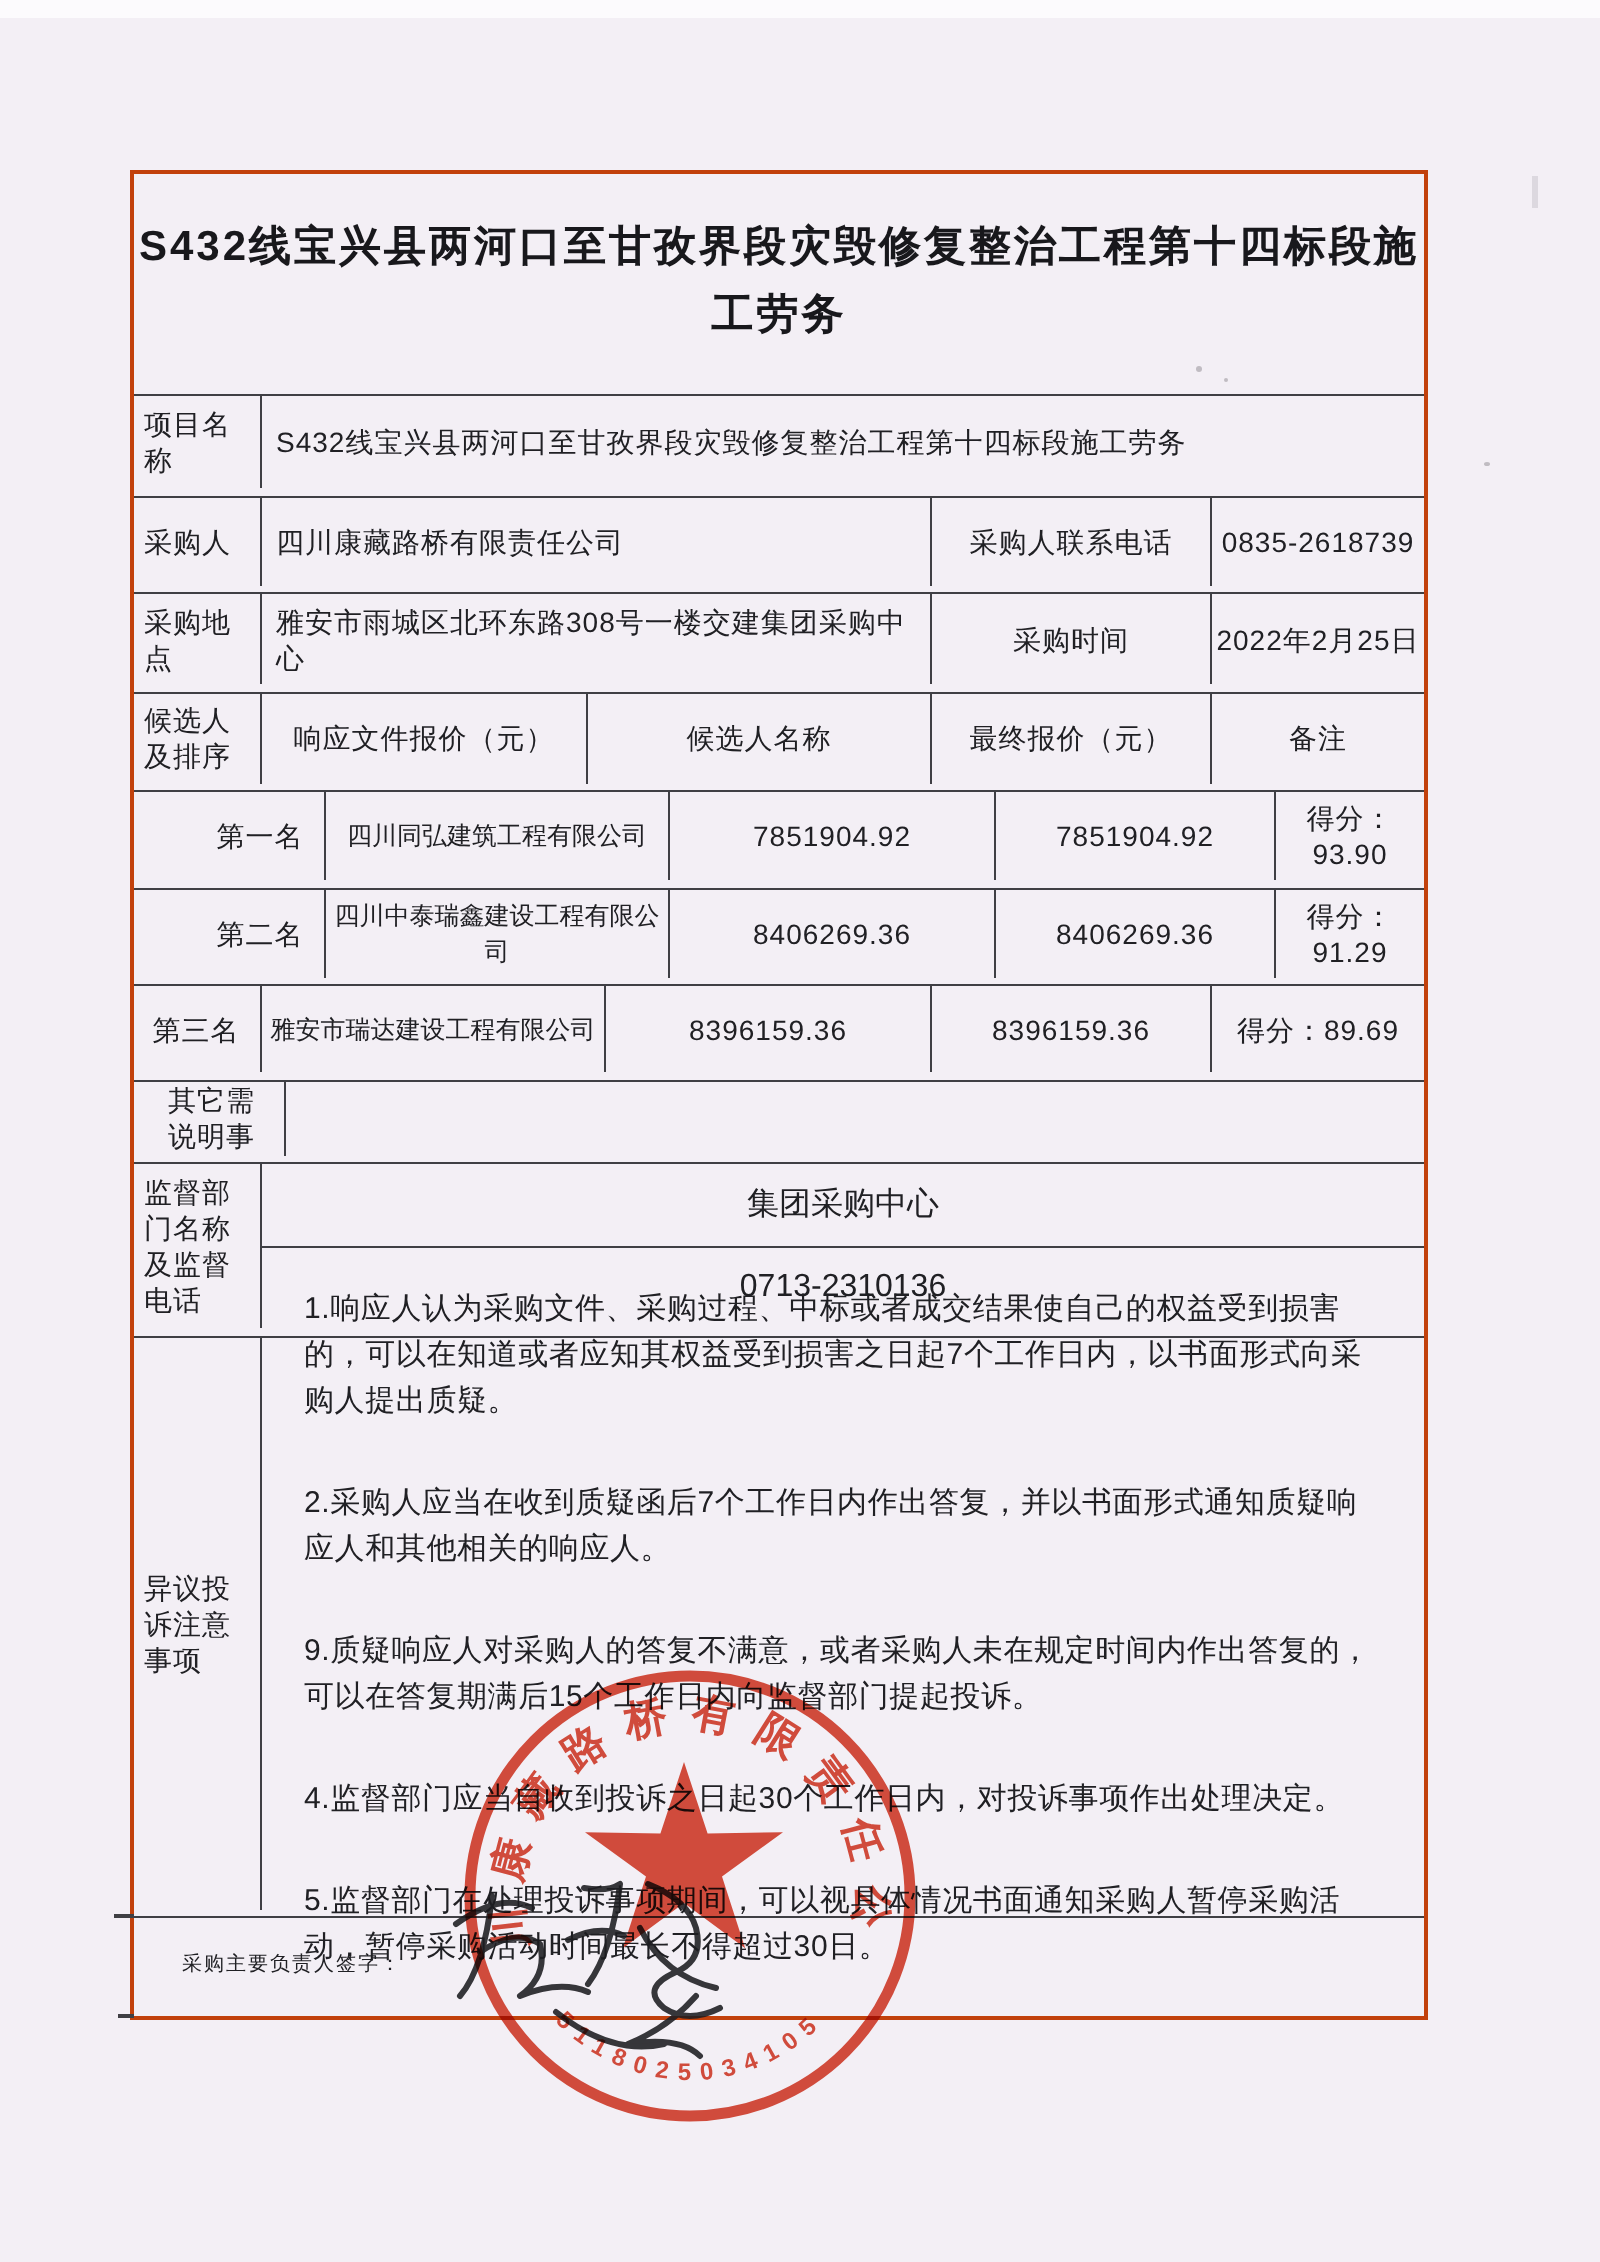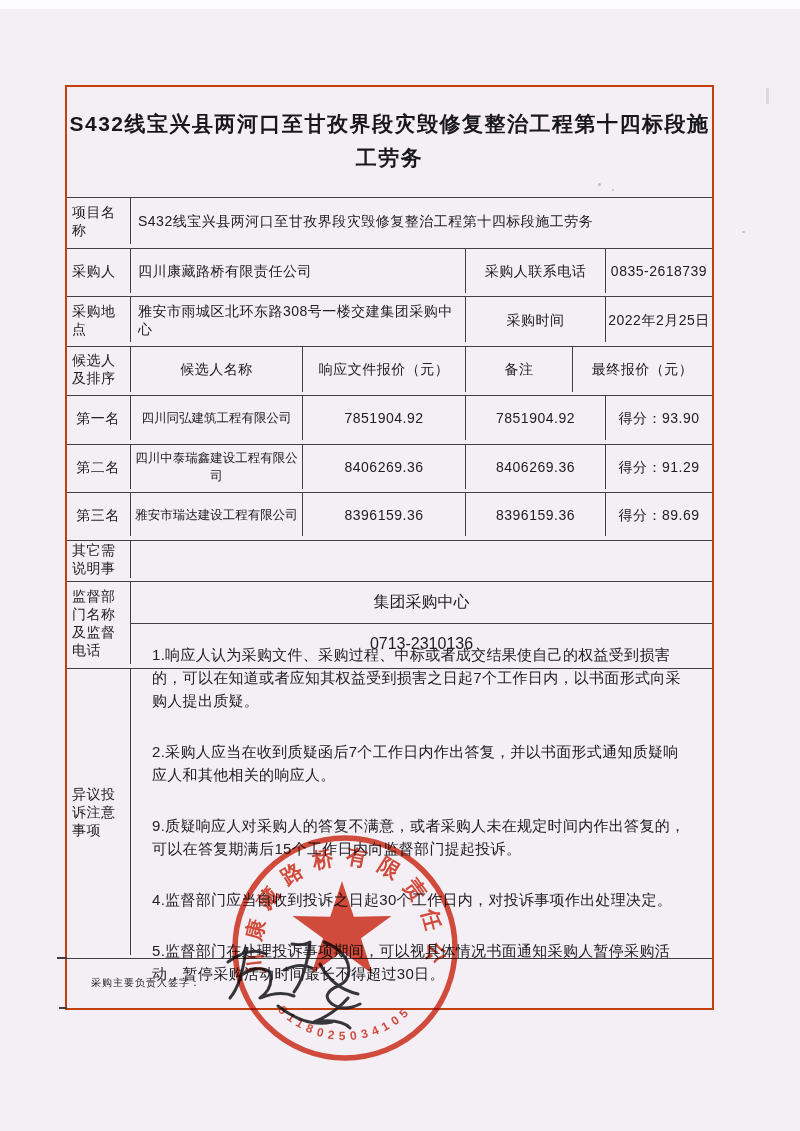--- a/index.html
+++ b/index.html
@@ -41,23 +41,23 @@
 
   .title-row{height:107px;align-items:center;justify-content:center;}
   .title-box{width:100%;text-align:center;font-size:21px;font-weight:700;
     line-height:34px;letter-spacing:1.5px;color:#18181c;}
 
   .r-project{height:47px;}
   .r-purchaser{height:45px;}
   .r-location{height:46px;}
   .r-period{height:38px;}
   .r-header{height:46px;font-weight:500;}
-  .r-cand{height:45px;}
+  .r-cand{height:45px;padding-left:32px;}
   .r-cand3{height:44px;}
-  .r-other{height:38px;}
+  .r-other{height:38px;padding-left:12px;}
   .r-supervise{height:83px;}
   .r-objection{height:287px;}
   .r-sign{height:50px;}
 
   .cand-name{font-size:12.5px;letter-spacing:0;}
   .sup-col{flex:1;display:flex;flex-direction:column;}
   .sup-sub{flex:1;display:flex;align-items:center;justify-content:center;box-sizing:border-box;}
   .sup-sub + .sup-sub{border-top:1.6px solid #3f3f44;}
 
   .obj-text{flex:1;display:flex;flex-direction:column;justify-content:center;
@@ -106,24 +106,24 @@
   <div class="t-row r-location">
     <div class="cell lab">采购地点</div>
     <div class="cell w-val3 lft">雅安市雨城区北环东路308号一楼交建集团采购中心</div>
     <div class="cell w-midlab ctr">采购时间</div>
     <div class="cell w-val2 ctr">2022年2月25日</div>
   </div>
 
 
   <div class="t-row r-header">
     <div class="cell lab">候选人及排序</div>
+    <div class="cell w-bid ctr">响应文件报价（元）</div>
     <div class="cell w-name ctr">候选人名称</div>
-    <div class="cell w-bid ctr">响应文件报价（元）</div>
+    <div class="cell w-final ctr">最终报价（元）</div>
     <div class="cell w-note ctr">备注</div>
-    <div class="cell w-final ctr">最终报价（元）</div>
   </div>
 
   <div class="t-row r-cand">
     <div class="cell lab ctr">第一名</div>
     <div class="cell w-name ctr cand-name">四川同弘建筑工程有限公司</div>
     <div class="cell w-bid ctr">7851904.92</div>
     <div class="cell w-final ctr">7851904.92</div>
     <div class="cell w-note ctr">得分：93.90</div>
   </div>
 

